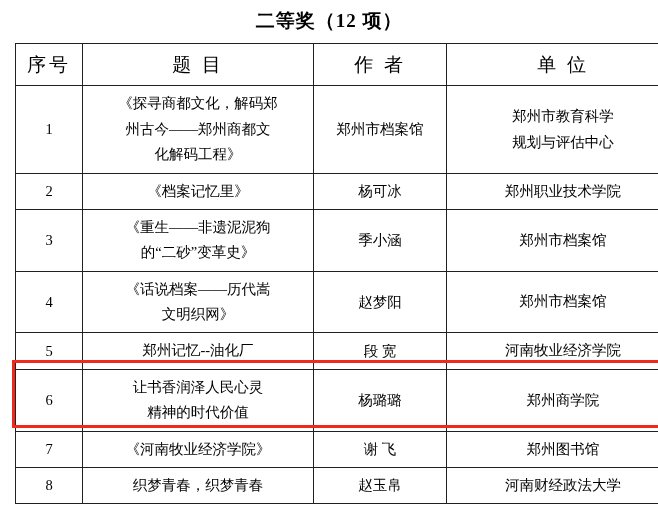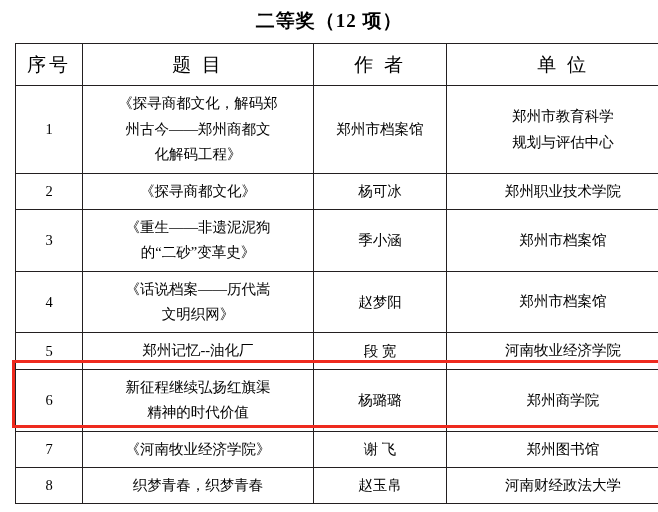--- a/index.html
+++ b/index.html
@@ -104,21 +104,21 @@
           <td class="col-author">郑州市档案馆</td>
           <td class="col-unit">
               <span class="cell-multiline">郑州市教育科学
 规划与评估中心</span>
             </td>
         </tr>
 
         <tr>
           <td class="col-no">2</td>
           <td class="col-title">
-              <span class="cell-multiline">《探寻商都文化》</span>
+              <span class="cell-multiline">《档案记忆里》</span>
             </td>
           <td class="col-author">杨可冰</td>
           <td class="col-unit">
               <span class="cell-multiline">郑州职业技术学院</span>
             </td>
         </tr>
 
         <tr>
           <td class="col-no">3</td>
           <td class="col-title">
@@ -150,21 +150,21 @@
             </td>
           <td class="col-author">段  宽</td>
           <td class="col-unit">
               <span class="cell-multiline">河南牧业经济学院</span>
             </td>
         </tr>
 
         <tr class="row-highlight">
           <td class="col-no">6</td>
           <td class="col-title">
-              <span class="cell-multiline">新征程继续弘扬红旗渠
+              <span class="cell-multiline">让书香润泽人民心灵
 精神的时代价值</span>
             </td>
           <td class="col-author">杨璐璐</td>
           <td class="col-unit">
               <span class="cell-multiline">郑州商学院</span>
             </td>
         </tr>
 
         <tr>
           <td class="col-no">7</td>

